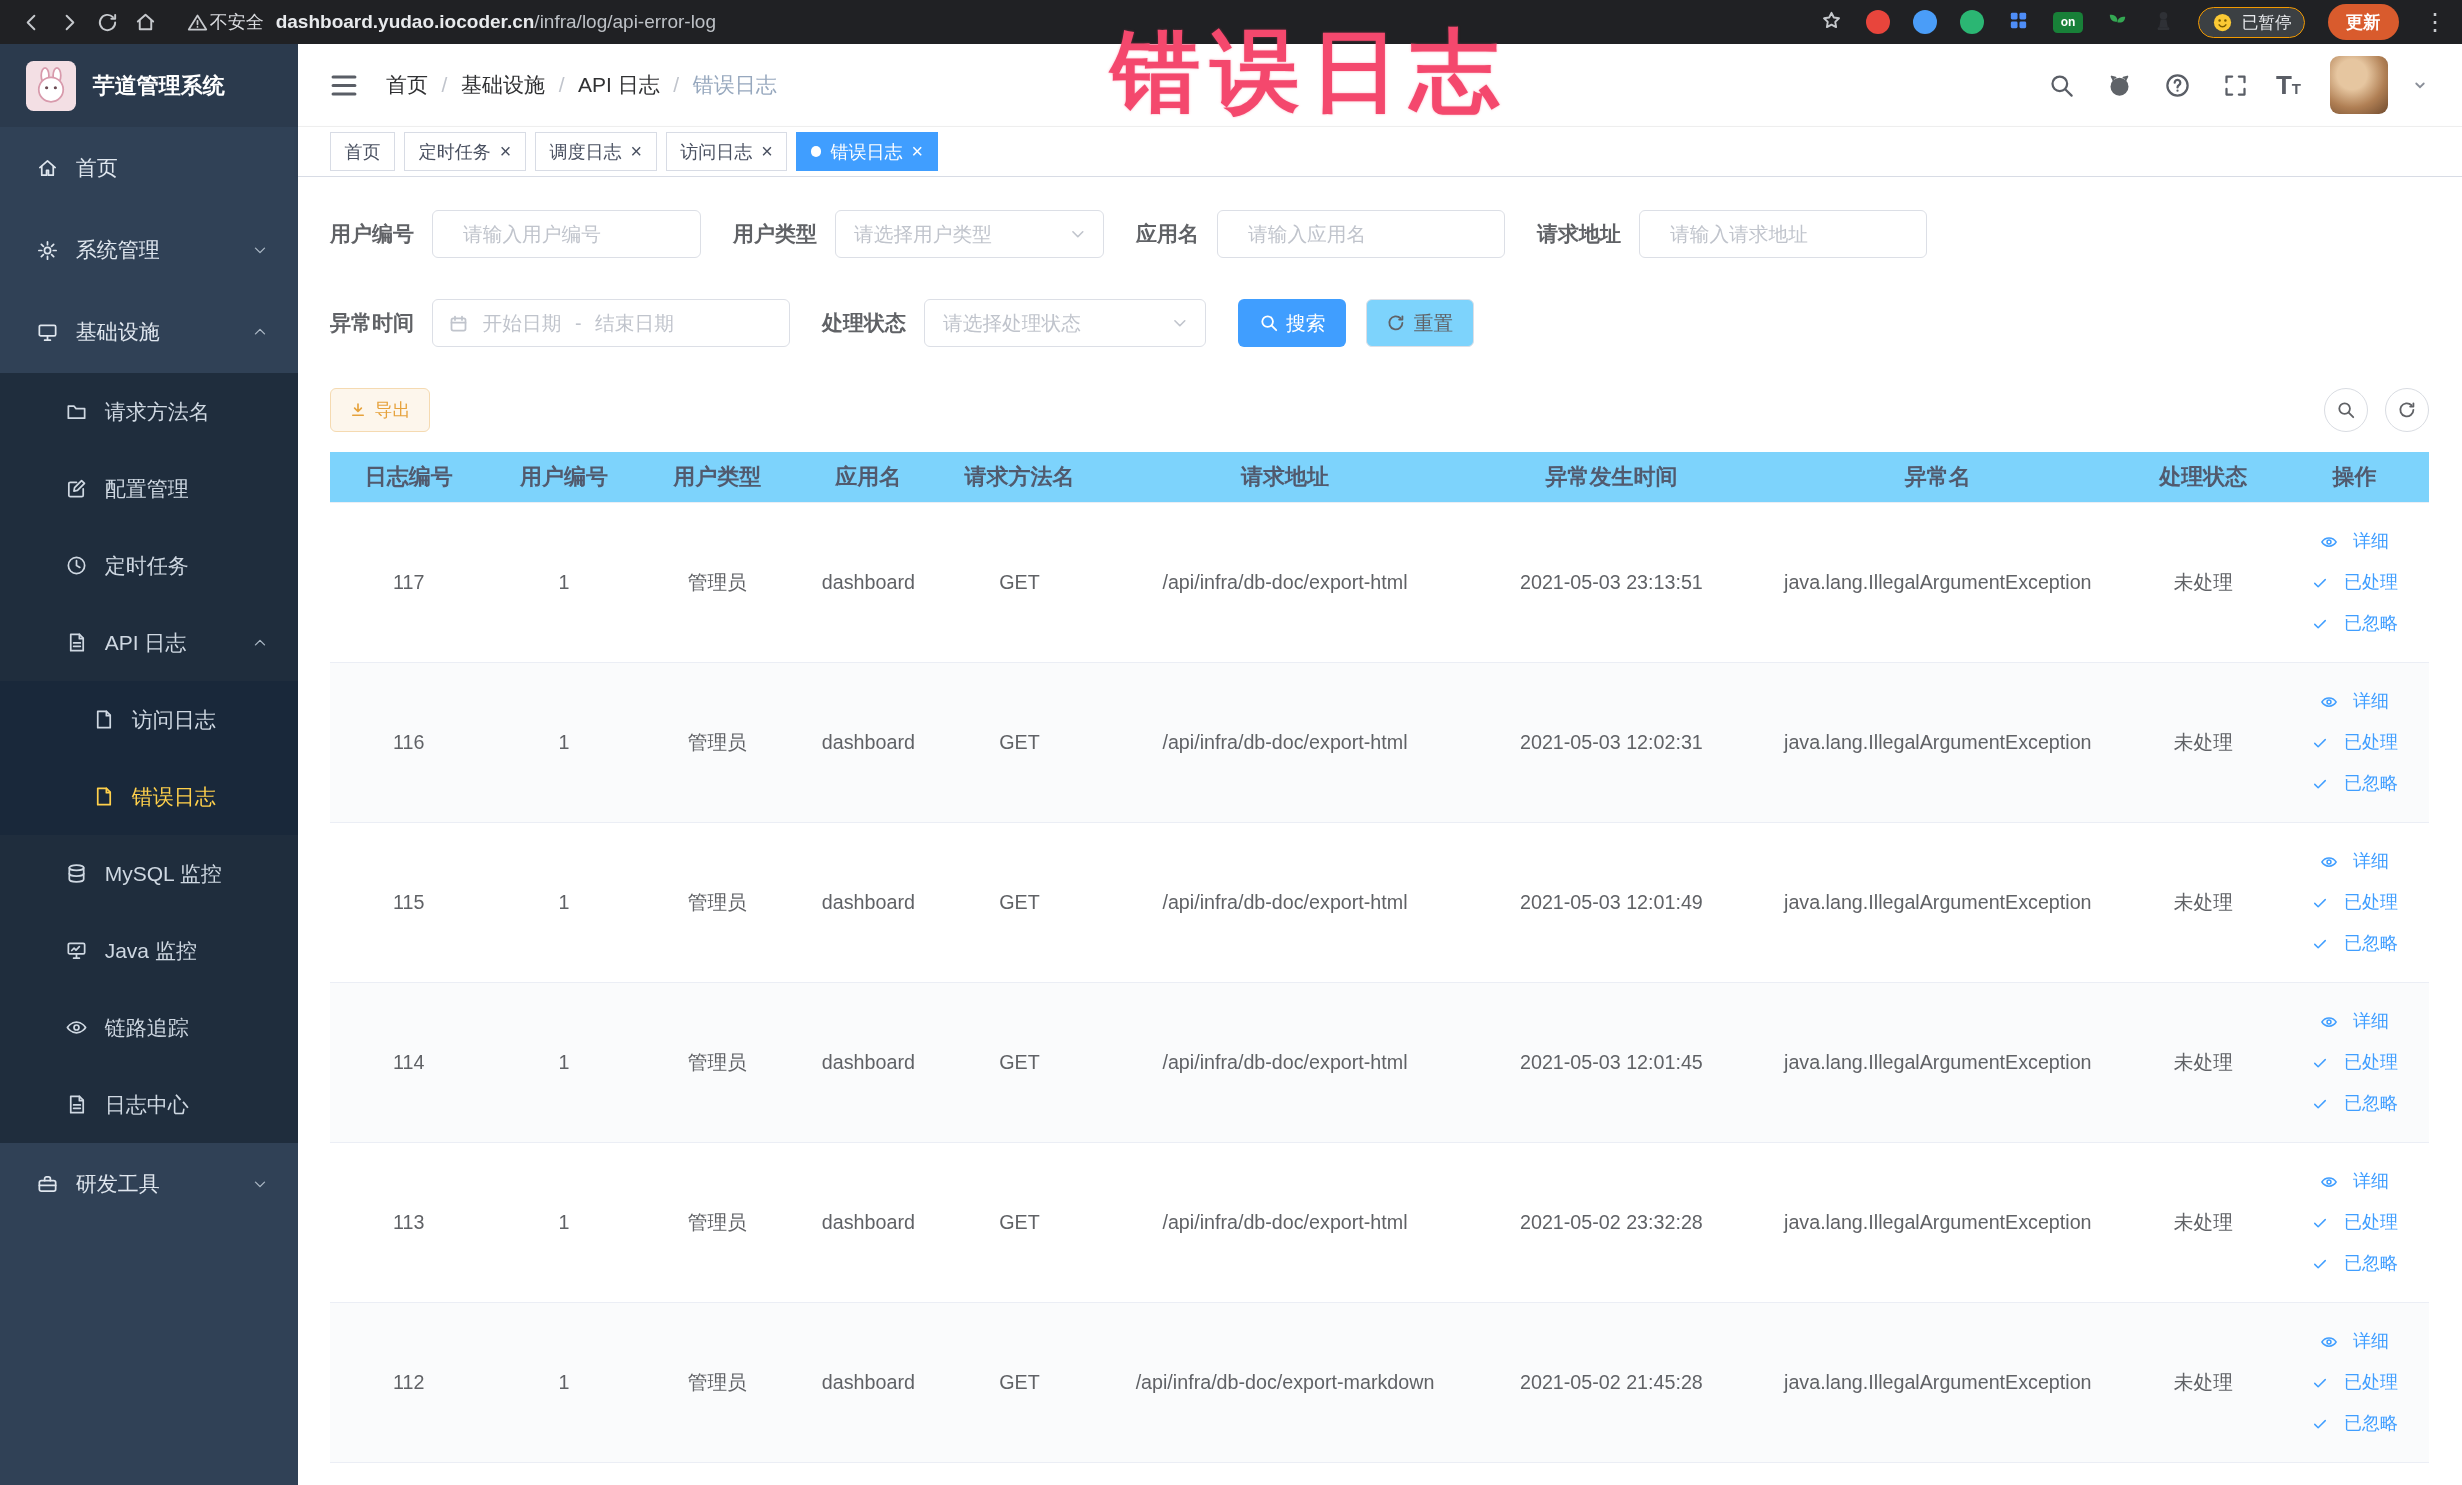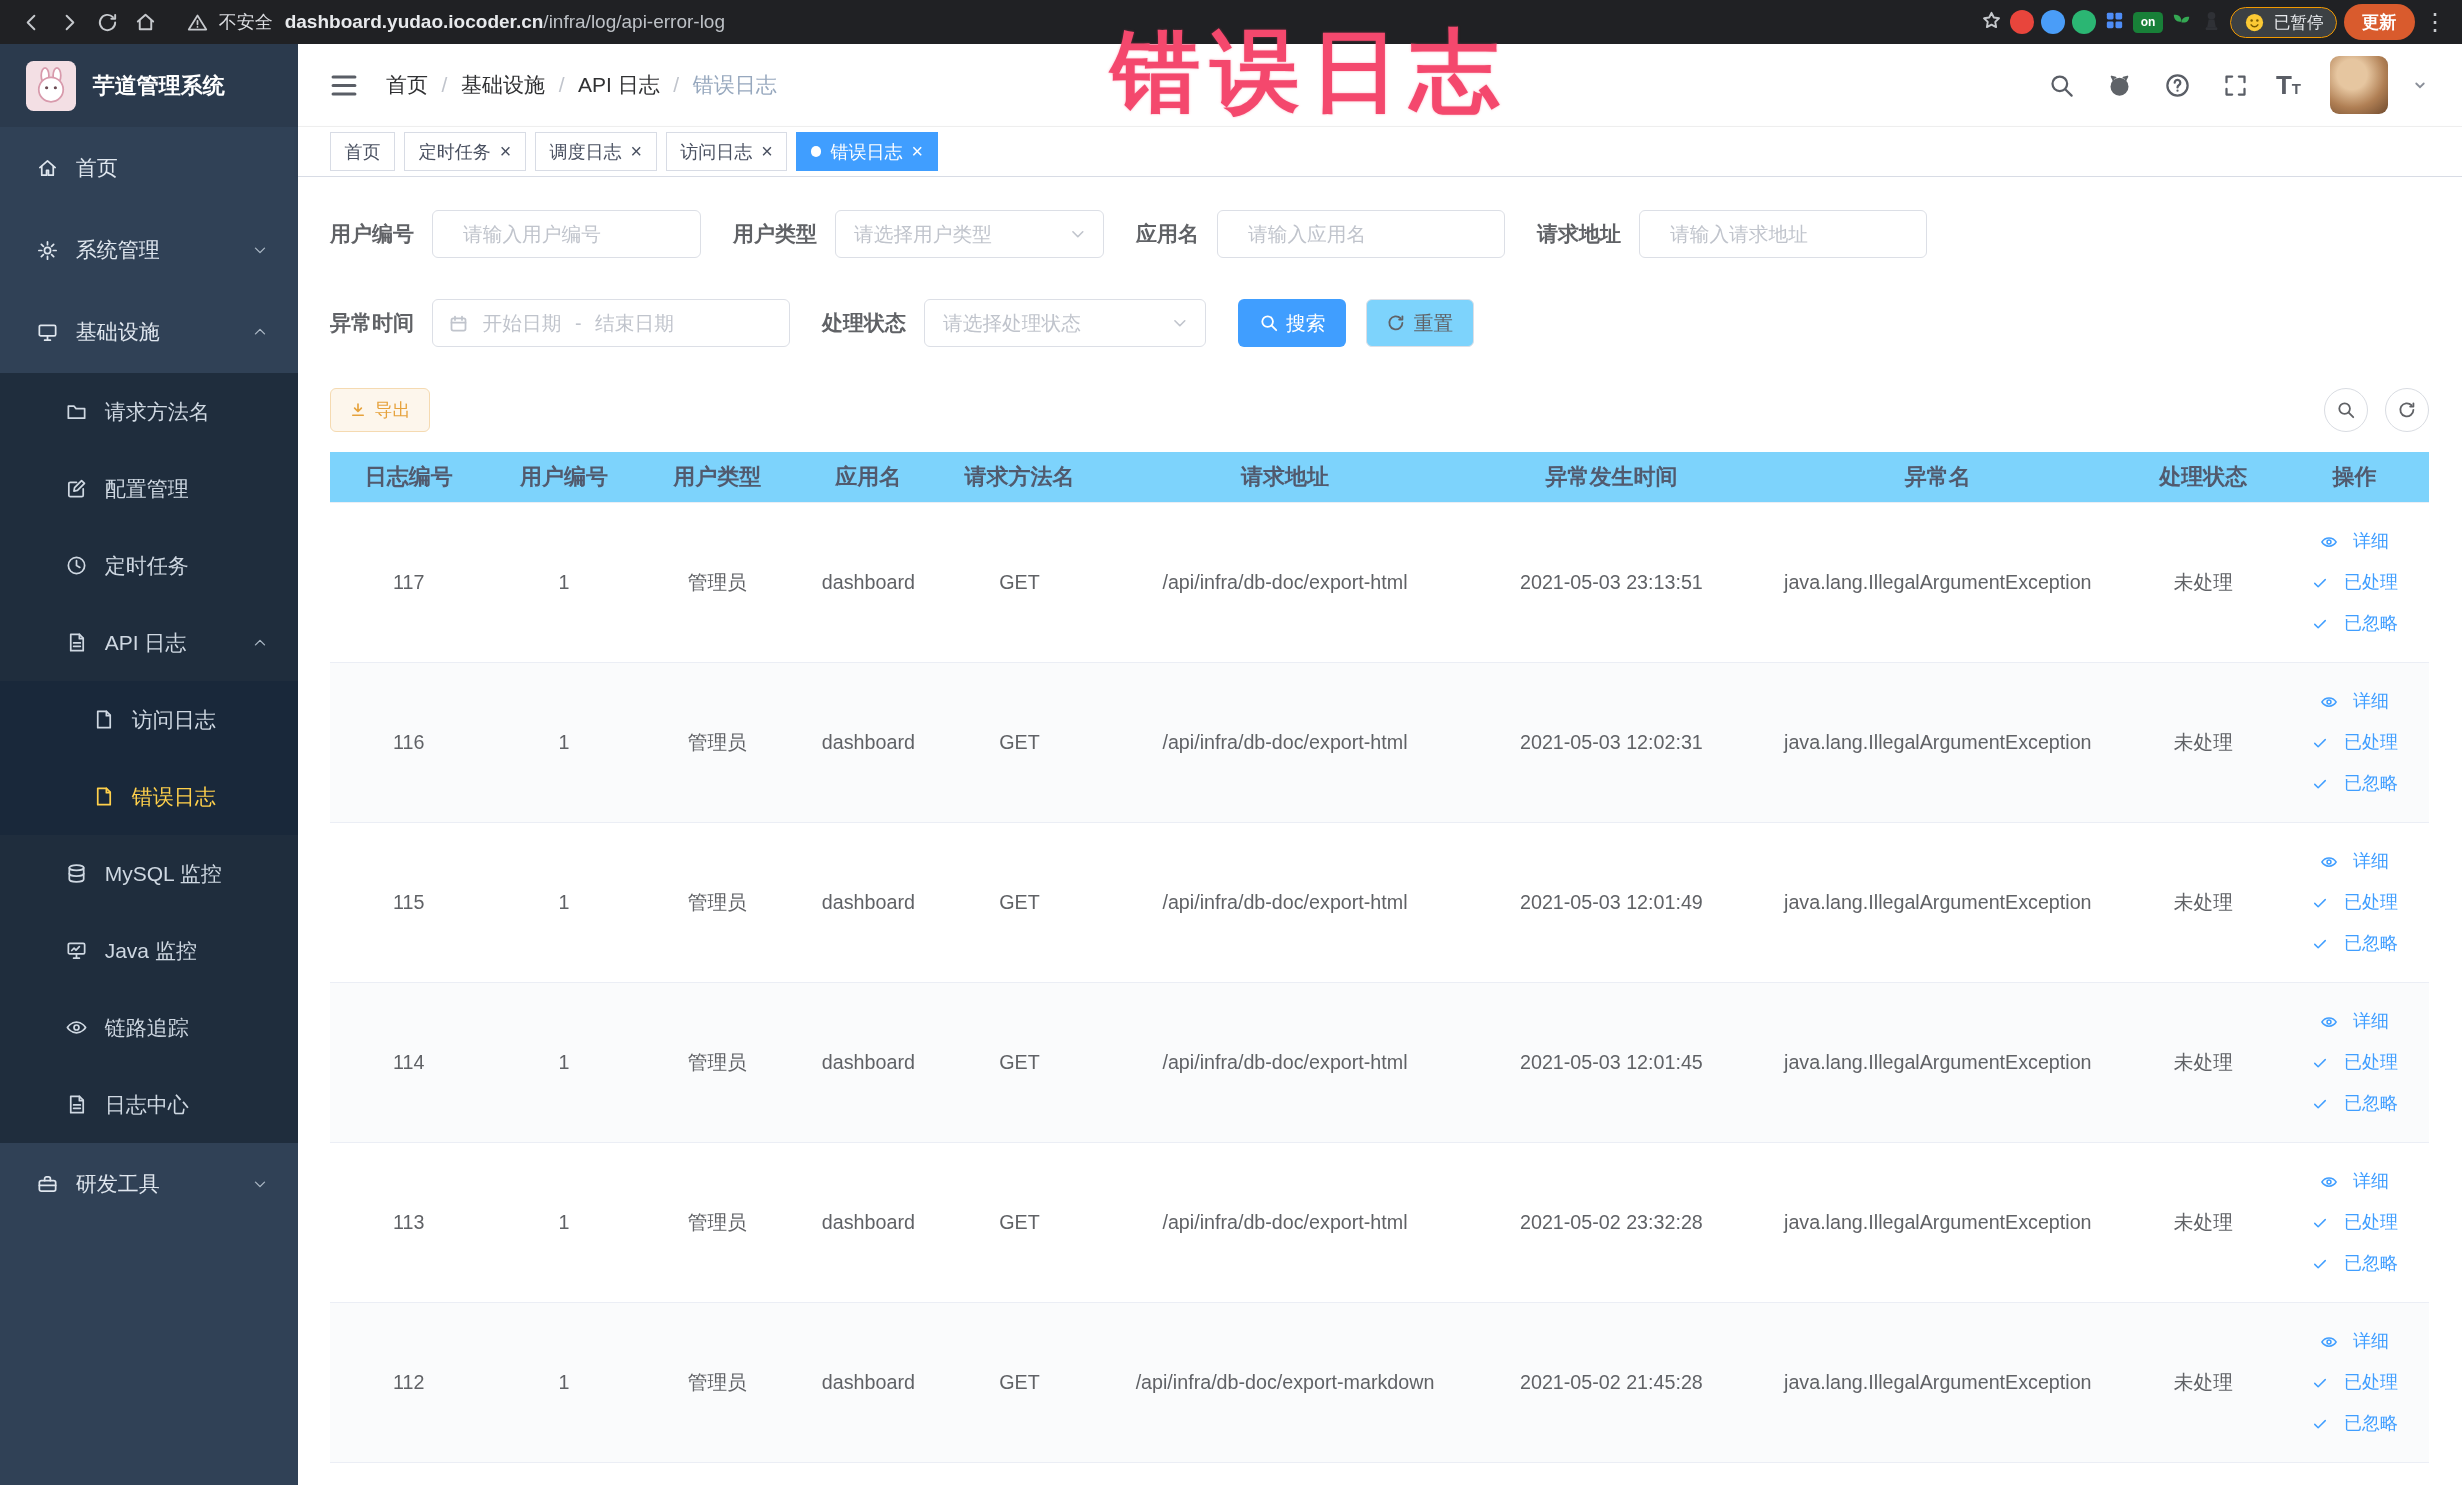--- a/index.html
+++ b/index.html
@@ -3,25 +3,25 @@
 <meta charset="utf-8">
 <style>
   *{box-sizing:border-box;margin:0;padding:0}
   html,body{width:2462px;height:1486px;overflow:hidden}
   body{position:relative;font-family:"Liberation Sans","DejaVu Sans",sans-serif;background:#fff}
 
   
   .chrome{height:44px;background:#202124;display:flex;align-items:center;padding:0 15px;color:#dfe1e5}
   .chrome .nav-ic{width:32px;height:32px;display:flex;align-items:center;justify-content:center;margin-right:6px;border-radius:50%}
   .chrome svg{fill:none;stroke:#c6c9cd;stroke-width:2;stroke-linecap:round;stroke-linejoin:round}
-  .sec-chip{display:flex;align-items:center;gap:11px;margin:0 12px 0 19.7px;font-size:18px;color:#dadce0;white-space:nowrap}
+  .sec-chip{display:flex;align-items:center;gap:2px;margin:0 12px 0 19.7px;font-size:18px;color:#dadce0;white-space:nowrap}
   .sec-chip svg{width:21px;height:21px}
   .url{font-size:19px;color:#bdc1c6;white-space:nowrap}
   .url b{color:#e8eaed;font-weight:700}
-  .chrome-right{margin-left:auto;display:flex;align-items:center;gap:7px}
+  .chrome-right{margin-left:auto;display:flex;align-items:center;gap:23px}
   .star-ic svg{width:23px;height:23px}
   .ext{width:24px;height:24px;border-radius:50%;flex-shrink:0}
   .ext-grid svg,.ext-sprout svg,.ext-pawn svg{width:23px;height:23px}
   .badge-on{min-width:30px;height:21px;border-radius:4.5px;background:#188038;color:#fff;font-size:12px;font-weight:700;display:flex;align-items:center;justify-content:center;padding:0 4.5px}
   .paused{display:flex;align-items:center;gap:7.6px;background:#3c4043;border:1.5px solid #f29900;border-radius:756px;padding:3px 12px;font-size:16.7px;color:#e8eaed;white-space:nowrap}
   .paused svg{width:23px;height:23px}
   .upd{background:#d95b2d;color:#fff;border-radius:756px;padding:6px 18px;font-size:17.4px;font-weight:700;white-space:nowrap}
   .kebab{font-size:24px;color:#c6c9cd;margin-left:1.5px;line-height:1}
 
   

